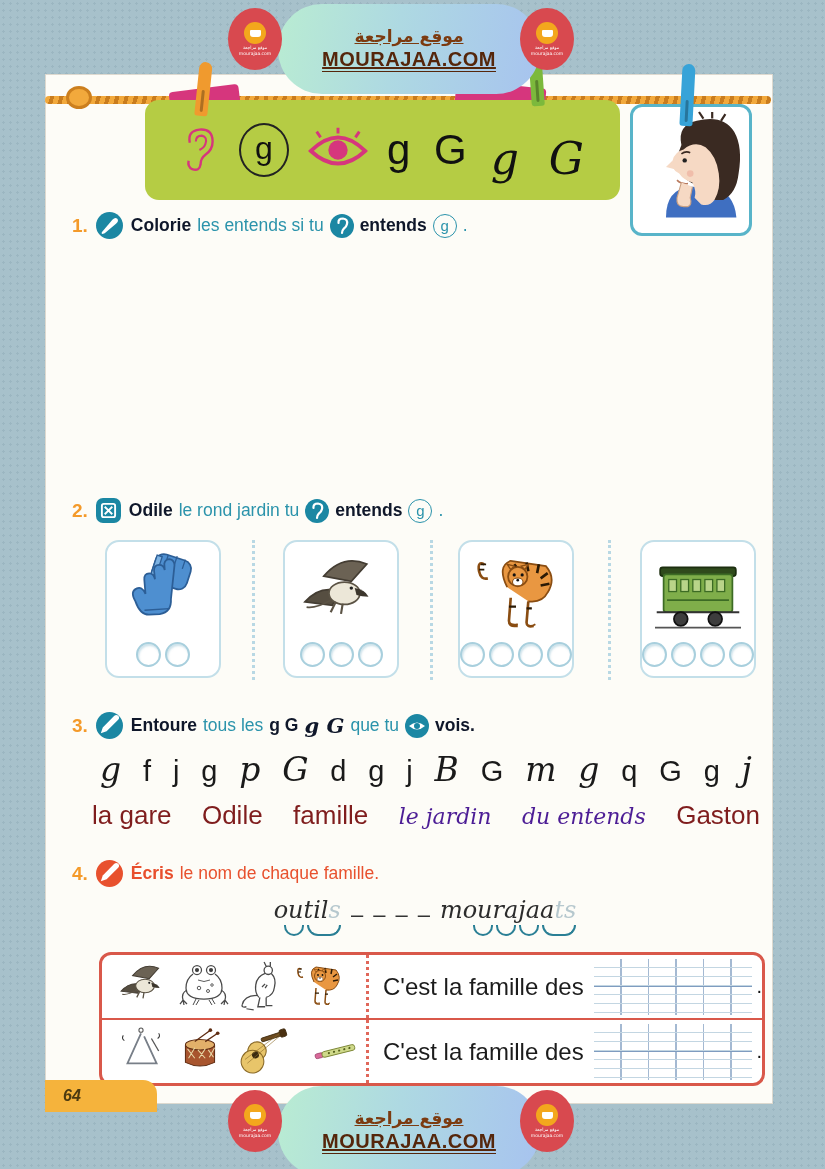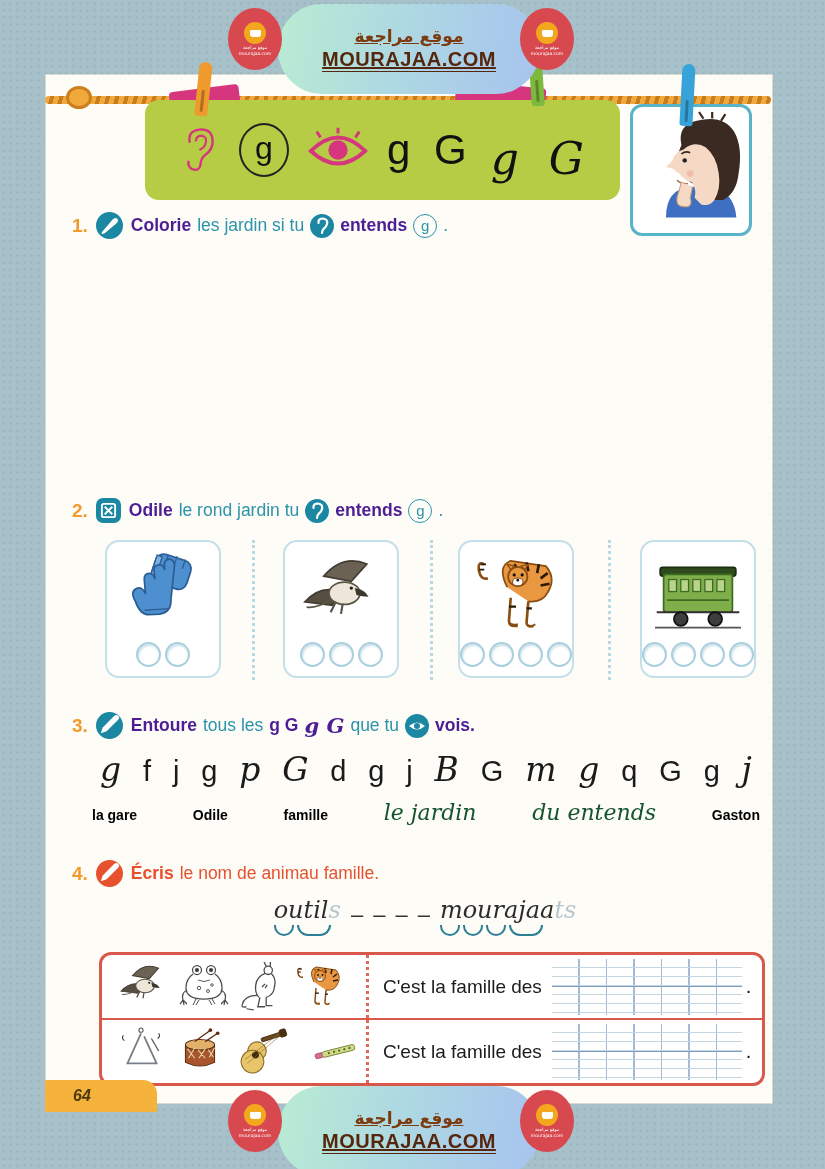--- a/index.html
+++ b/index.html
@@ -46,21 +46,21 @@
   .print-letters{font-size:42px;color:#111;font-weight:500;letter-spacing:6px}
   .cursive{font-family:"DejaVu Serif",serif;font-style:italic}
   .cursive-letters{font-size:44px;color:#111;letter-spacing:8px;transform:translateY(8px)}
   
   .boy-card{left:630px;top:104px;width:116px;height:126px;background:#fff;
       border:3px solid #58b4c9;border-radius:12px;z-index:5;overflow:hidden}
   
   .ex-head{display:flex;align-items:center;gap:8px;z-index:2;white-space:nowrap}
   .ex-num{color:#f49a2a;font-weight:bold;font-size:19px}
   .ex-text{font-size:17.5px;color:#2b93ab;display:flex;align-items:center;gap:6px}
-  .ex-text b{color:#4c1d95}
+  .ex-text b{color:#0f172a}
   .ex-text .red-i{color:#e84f2d}
   .ex4-text{color:#e8512e}
   .icon-disc{width:27px;height:27px;border-radius:50%;display:inline-flex;
       align-items:center;justify-content:center;flex:none}
   .teal-bg{background:#1b87a3}.red-bg{background:#e8512e}
   .icon-sq{width:25px;height:25px;border-radius:7px;background:#1b87a3;
       display:inline-flex;align-items:center;justify-content:center;flex:none}
   .mini-circled{display:inline-flex;width:22px;height:22px;border:1.6px solid #2b93ab;
       border-radius:50%;align-items:center;justify-content:center;font-size:15px;color:#2b93ab;flex:none}
   
@@ -74,50 +74,50 @@
   .sound-circle{width:21px;height:21px;border-radius:50%;background:#fff;
       border:2px solid #a8cfdd;box-shadow:inset 1px 2px 2px rgba(160,200,215,.5)}
   .card-sep{border-left:3px dotted #b8d8e4;height:140px;z-index:2}
   
   .letters-row{left:100px;top:750px;width:652px;display:flex;justify-content:space-between;
       align-items:baseline;z-index:2}
   .letter-print{font-size:29px;color:#1a1a1a;font-weight:500}
   .letter-cursive{font-family:"DejaVu Serif",serif;font-style:italic;font-size:33px;color:#1a1a1a}
   .words-row{left:92px;top:800px;width:668px;display:flex;justify-content:space-between;
       align-items:baseline;z-index:2}
-  .word-print{font-size:14px;color:#000000;font-weight:700}
-  .word-cursive{font-family:"DejaVu Serif",serif;font-style:italic;font-size:22px;color:#14532d}
+  .word-print{font-size:26px;color:#7f1d1d;font-weight:400}
+  .word-cursive{font-family:"DejaVu Serif",serif;font-style:italic;font-size:22px;color:#4c1d95}
   
   .fam-words{left:95px;top:896px;width:660px;display:flex;justify-content:center;
       gap:10px;align-items:flex-start;z-index:2}
-  .fam-word{display:flex;flex-direction:column;align-items:flex-start}
+  .fam-word{display:flex;flex-direction:column;align-items:flex-end}
   .fam-word-txt{font-family:"DejaVu Serif",serif;font-style:italic;font-size:24px;color:#2c2c2c}
   .silent{color:#b6c8ce}
   .fam-dash{font-size:22px;color:#333;margin-top:6px}
   .arc-row{display:flex;gap:3px;margin-top:1px}
   .arc{height:9px;border:2px solid #2a7f95;border-top:none;
       border-radius:0 0 12px 12px;width:16px}
   .arc:last-child{width:30px}
   
   .fam-table{left:99px;top:952px;width:660px;border:3px solid #d9584a;border-radius:12px;
       background:#fff;z-index:2;overflow:hidden}
   .fam-row{display:flex;align-items:center;height:63px;position:relative}
   .fam-row + .fam-row{border-top:2.5px solid #d9584a}
   .fam-images{width:252px;display:flex;align-items:center;gap:6px;padding-left:12px;flex:none}
   .fam-sep{border-left:3px dotted #e0675a;align-self:stretch}
-  .fam-label{font-size:19px;color:#1c1c1c;margin:0 10px 0 14px;white-space:nowrap}
+  .fam-label{font-size:24px;color:#1c1c1c;margin:0 10px 0 14px;white-space:nowrap}
   .writing-grid{width:190px;height:56px;
       background-image:
         linear-gradient(to bottom, transparent 27px, #7f9cc0 27px, #7f9cc0 28.5px, transparent 28.5px),
         repeating-linear-gradient(to bottom, transparent 0 8px, #c3d6e2 8px 9px),
         repeating-linear-gradient(to right, transparent 0 26px, #a4b9d2 26px 27.5px)}
   .fam-period{font-size:20px;color:#111;margin-left:4px}
   
   .page-tab{left:45px;top:1080px;width:112px;height:32px;background:#f5b33c;
-      border-radius:0 14px 0 0;z-index:7;display:flex;align-items:center;padding-left:28px;box-sizing:border-box}
+      border-radius:0 14px 0 0;z-index:7;display:flex;align-items:center;padding-left:18px;box-sizing:border-box}
   .page-num{color:#4c3a10;font-weight:bold;font-size:16px;font-style:italic}
 </style>
 </head>
 <body>
 
 <svg width="0" height="0" style="position:absolute">
   <defs>
     <g id="sym-birdcage" stroke="#4a4a4a" stroke-width="2.5" fill="none">
       <circle cx="50" cy="6" r="4"></circle>
       <path d="M18 48 Q18 12 50 12 Q82 12 82 48 L82 86 L18 86 Z"></path>
@@ -371,21 +371,21 @@
 
   <div class="abs ex-head" style="left:72px;top:212px">
     <span class="ex-num">1.</span>
     <span class="icon-disc teal-bg">
       <svg width="27" height="27" viewBox="0 0 28 28">
           <use href="#sym-brush-white"></use>
         </svg>
     </span>
     <span class="ex-text">
       <b>Colorie</b>
-      <span>les jardin si tu</span>
+      <span>les entends si tu</span>
       <svg width="24" height="24" viewBox="0 0 24 24">
           <use href="#sym-ear-small"></use>
         </svg>
       <b>entends</b>
       <span class="mini-circled">g</span>
       <span>.</span>
     </span>
   </div>
 
   <svg class="abs art" style="left:112px;top:256px" width="76" height="108" viewBox="0 0 100 100">
@@ -534,21 +534,21 @@
 
   <div class="abs ex-head" style="left:72px;top:860px">
     <span class="ex-num">4.</span>
     <span class="icon-disc red-bg">
       <svg width="27" height="27" viewBox="0 0 28 28">
           <use href="#sym-pencil-white"></use>
         </svg>
     </span>
     <span class="ex-text ex4-text">
       <b class="red-i">Écris</b>
-      <span>le nom de animau famille.</span>
+      <span>le nom de chaque famille.</span>
     </span>
   </div>
 
   <div class="abs fam-words">
     <div class="fam-word">
       <div class="fam-word-txt"><span>outil</span><span class="silent">s</span></div>
       <div class="arc-row">
           <span class="arc"></span>
           <span class="arc"></span>
         </div>

